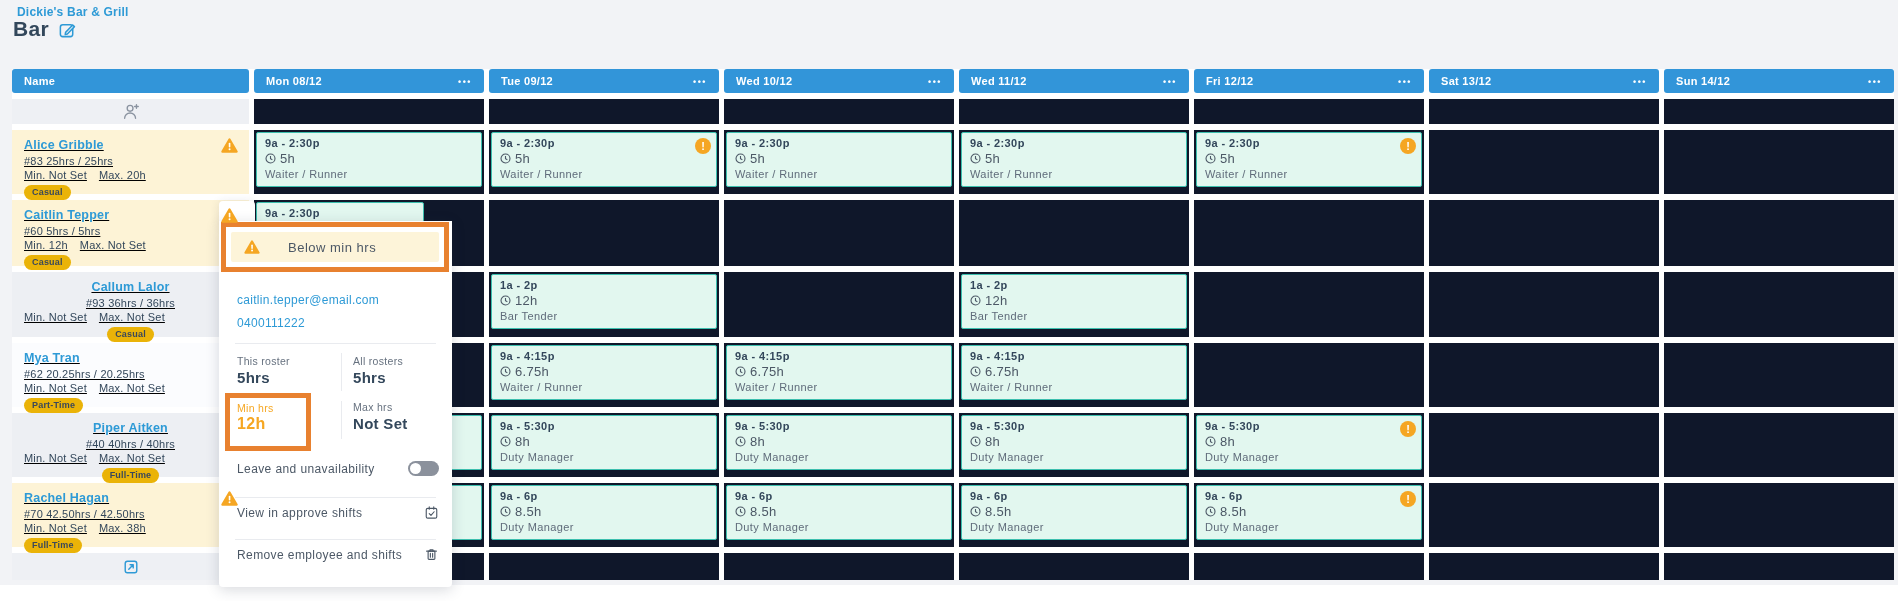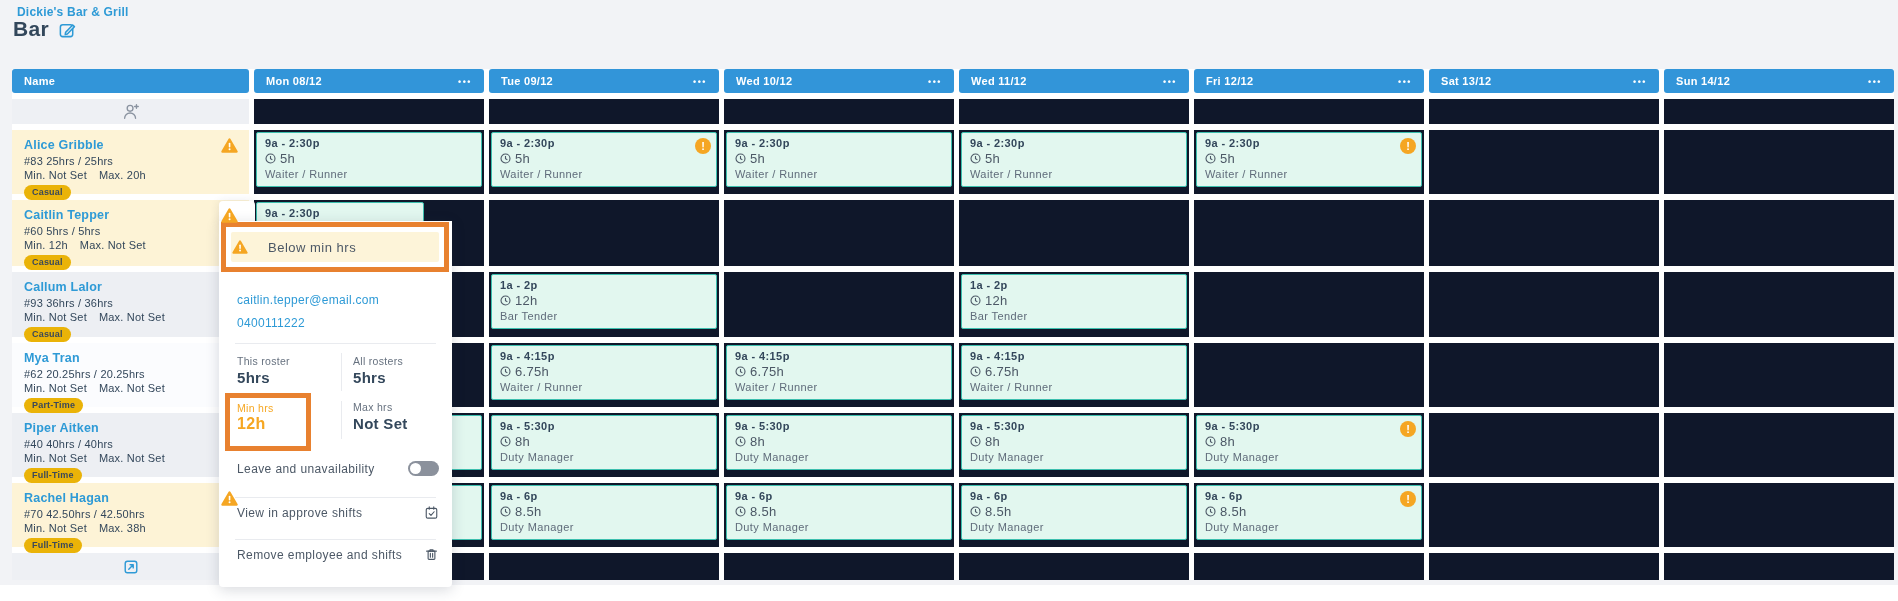--- a/index.html
+++ b/index.html
@@ -15,23 +15,23 @@
 
   
   #grid { position:absolute; left:12px; top:69px; width:1882px;
     display:grid; grid-template-columns:237px repeat(7,230px);
     grid-template-rows:24px 25px 64px 66px 65px 64px 64px 64px 27px;
     gap:6px 5px; background:#fff; }
   .hdr { background:#3295d9; border-radius:3px; color:#fff; font-size:11px; font-weight:700;
     letter-spacing:.3px; display:flex; align-items:center; padding:0 12px; justify-content:space-between; }
   .hdr .dots { font-size:9px; letter-spacing:1.5px; cursor:pointer; line-height:1; padding-top:2px;}
   .daycell { background:#0f172a; position:relative; }
-  .namecell { position:relative; padding:8px 12px 12px 12px; }
+  .namecell { position:relative; padding:8px 12px 12px 12px;text-decoration:underline; }
   .tone-yellow { background:#fdf3d6; }
-  .tone-gray   { background:#edeff3; }
+  .tone-gray   { background:#edeff3;text-align:center; }
   .tone-white  { background:#fbfcfe; }
   .iconcell { background:#eef0f4; display:flex; align-items:center; justify-content:center; }
   .emp-name { color:#2e9ad6; font-size:12.5px; font-weight:700; letter-spacing:.2px; cursor:pointer; }
   .emp-hours { color:#33475b; font-size:11px; margin-top:3px; letter-spacing:.2px; }
   .emp-limits { color:#33475b; font-size:11px; margin-top:2px; letter-spacing:.2px; display:flex; gap:12px; }
   .emp-badge { display:inline-block; margin-top:4px; background:#eab308; color:#3a485a;
     font-size:9px; font-weight:700; padding:2px 8px 3px; border-radius:8px; letter-spacing:.2px; }
   .warn-tri { position:absolute; right:11px; top:8px; width:17px; height:15px; z-index:30; }
 
   
@@ -45,21 +45,21 @@
     background:#f5a623; color:#fff; font-size:11px; font-weight:700; text-align:center; line-height:16px; }
 
   
   #pop-flag { position:absolute; left:219px; top:201px; width:36px; height:25px; background:#fff;
     border-radius:4px 4px 0 0; z-index:19; box-shadow:0 1px 10px rgba(40,50,70,.12); }
   #popover { position:absolute; left:219px; top:221px; width:233px; height:366px; background:#fff;
     border-radius:0 0 4px 4px; box-shadow:0 3px 14px rgba(40,50,70,.18); z-index:20; }
   #hl-banner { position:absolute; left:2px; top:1px; width:228px; height:50px;
     border:5px solid #e8812f; background:#fff; }
   #banner { position:absolute; inset:5px; background:#fdf4d9; border-radius:2px;
-    display:flex; align-items:center; gap:20px; padding-left:1px; }
+    display:flex; align-items:center; gap:28px; padding-left:13px; }
   #banner span { font-size:13px; color:#4c5866; letter-spacing:.5px; }
   .pop-link { position:absolute; left:18px; color:#2e9ad6; font-size:12px; letter-spacing:.3px;
     text-decoration:none; cursor:pointer; }
   .pop-hr { position:absolute; left:16px; width:201px; height:1px; background:#e9ebef; }
   .stat-label { position:absolute; font-size:10.5px; color:#66717f; letter-spacing:.3px; }
   .stat-value { position:absolute; font-size:15px; font-weight:700; color:#33475b; letter-spacing:.3px; }
   .vdiv { position:absolute; left:122px; width:1px; height:38px; background:#e9ebef; }
   #hl-min { position:absolute; left:6px; top:172px; width:86px; height:58px;
     border:5px solid #e8812f; background:#fff; }
   #hl-min .stat-label { left:7px; top:4px; color:#f6a722; }

